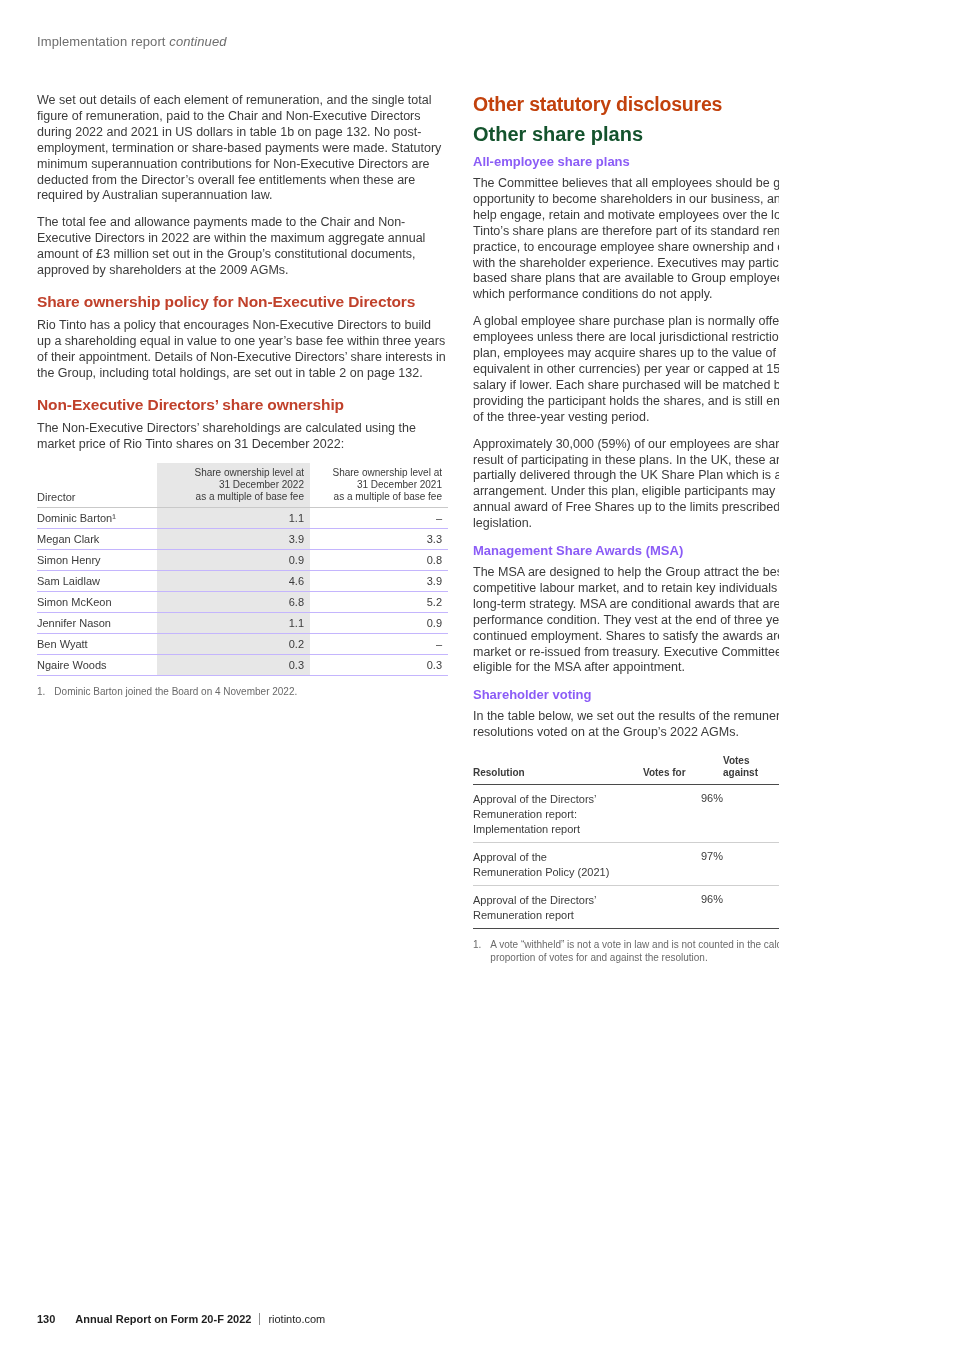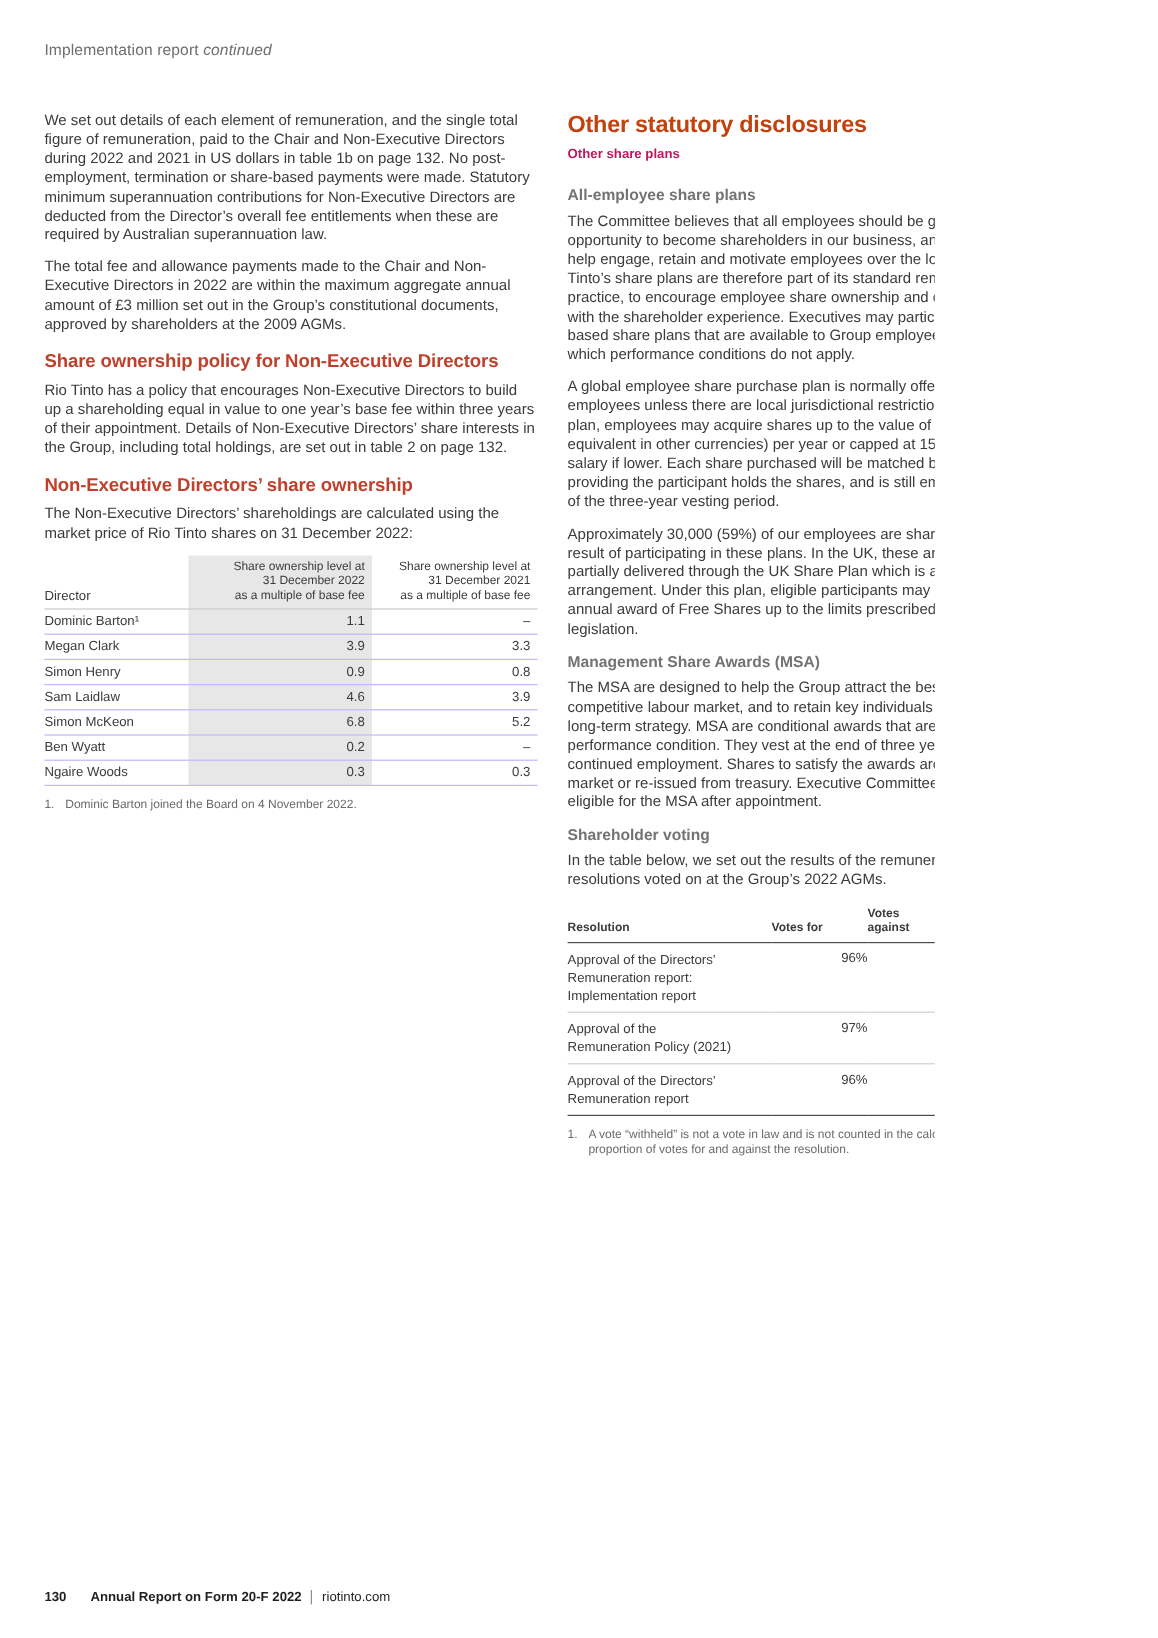--- a/index.html
+++ b/index.html
@@ -21,23 +21,23 @@
   p.body { font-size:12.5px; line-height:15.9px; color:#3b3b3b; margin-bottom:11px; }
 
   h2.red {
     color:#c0412b; font-size:15.5px; font-weight:600;
     letter-spacing:-0.1px; margin:14px 0 7px;
   }
   h1.gold-lg {
     color:#c2410c; font-size:19.5px; font-weight:600;
     letter-spacing:-0.2px; margin:0 0 7px;
   }
-  h2.red-sub { color:#be185d; font-size:11px; font-weight:600; margin:0 0 20px; }
+  h2.red-sub { color:#14532d; font-size:20px; font-weight:600; margin:0 0 8px; }
   h3.gold {
-    color:#737373; font-size:13px; font-weight:600; margin:4px 0 7px;
+    color:#8b5cf6; font-size:13px; font-weight:600; margin:4px 0 7px;
   }
 
   
   table.own {
     width:100%; border-collapse:collapse; table-layout:fixed;
     font-size:11px; color:#3b3b3b; margin-top:4px;
   }
   table.own col.c-dir { width:120px; }
   table.own col.c-22  { width:153px; }
   table.own col.c-21  { width:138px; }
@@ -79,21 +79,21 @@
   table.vote td {
     vertical-align:top; padding:7px 0 5px 0;
     border-bottom:1px solid #cfcfcf;
   }
   table.vote td.res { white-space:pre-line; line-height:15px; }
   table.vote td.r { text-align:right; }
   table.vote tr.last td { border-bottom:1.5px solid #4a4a4a; }
 
   
   .footer {
-    position:absolute; left:37px; right:37px; bottom:28px;
+    position:absolute; left:37px; right:37px; bottom:40px;
     display:flex; align-items:center; font-size:11px; color:#1f1f1f;
   }
   .footer .pn { font-weight:bold; margin-right:20px; }
   .footer .title { font-weight:bold;text-align:right; }
   .footer .sep { width:1px; height:12px; background:#8f8f8f; margin:0 8px; }
 </style>
 </head>
 <body>
 
 <div class="page">
@@ -150,20 +150,25 @@
           </tr>
           <tr>
             <td>Sam Laidlaw</td>
             <td class="num shaded">4.6</td>
             <td class="num">3.9</td>
           </tr>
           <tr>
             <td>Simon McKeon</td>
             <td class="num shaded">6.8</td>
             <td class="num">5.2</td>
+          </tr>
+          <tr>
+            <td>Jennifer Nason</td>
+            <td class="num shaded">1.1</td>
+            <td class="num">0.9</td>
           </tr>
           <tr>
             <td>Ben Wyatt</td>
             <td class="num shaded">0.2</td>
             <td class="num">–</td>
           </tr>
           <tr>
             <td>Ngaire Woods</td>
             <td class="num shaded">0.3</td>
             <td class="num">0.3</td>

